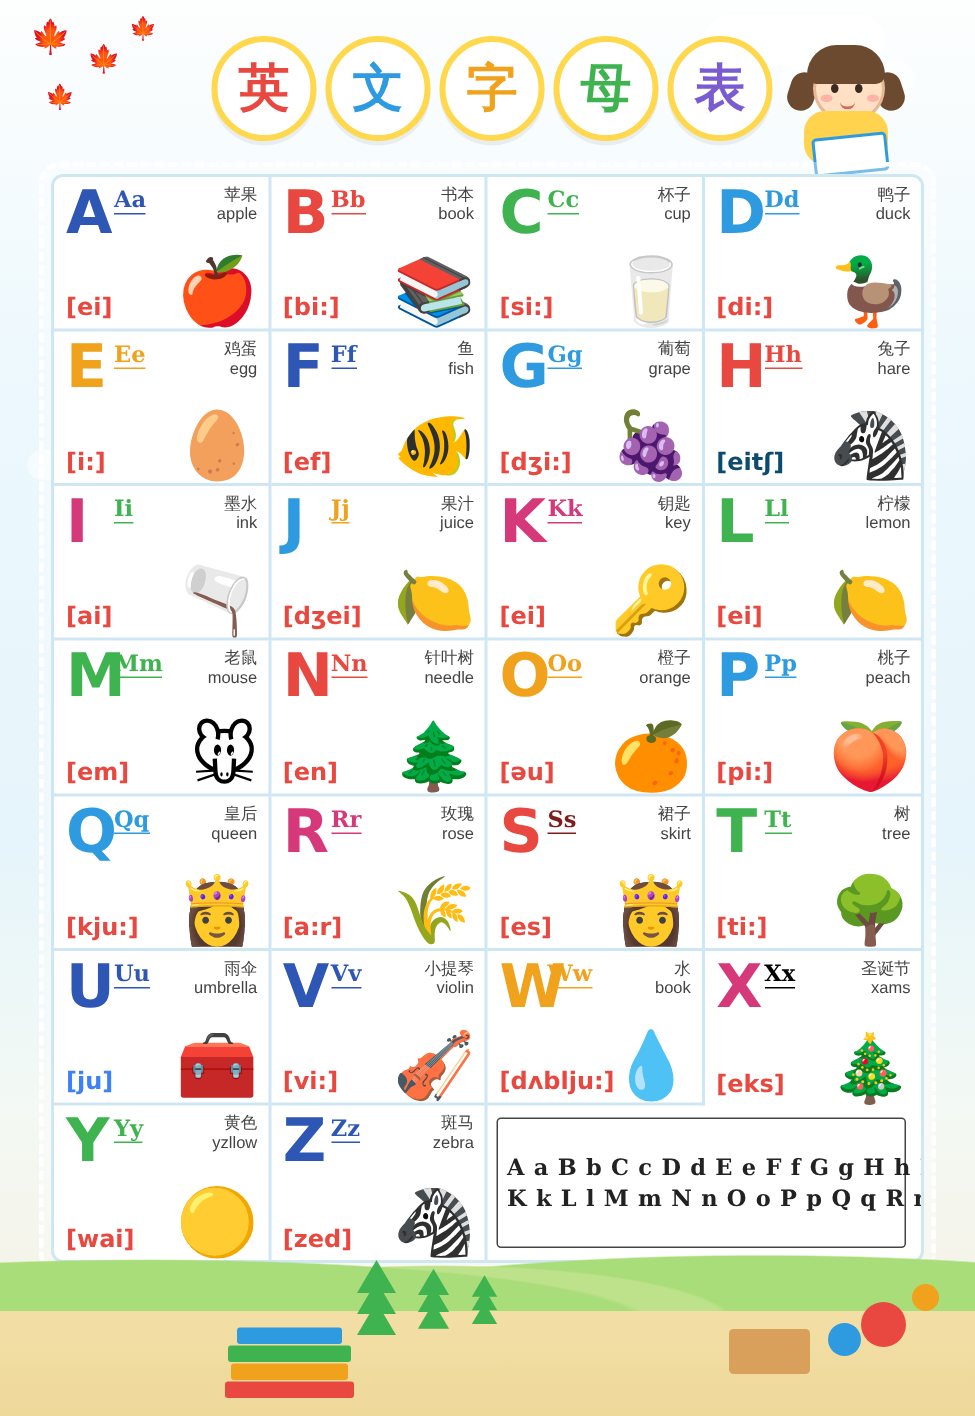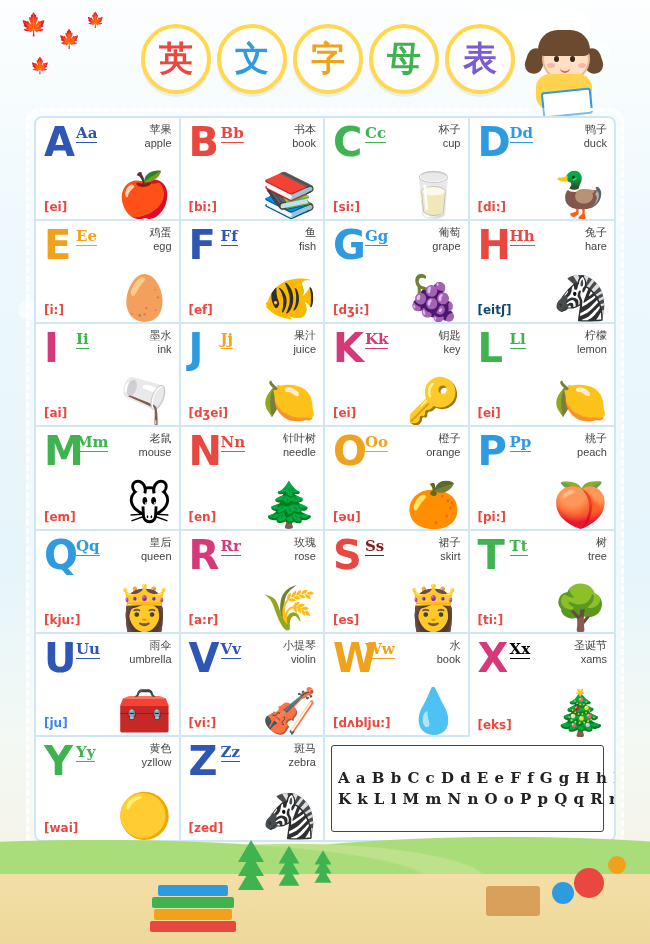--- a/index.html
+++ b/index.html
@@ -99,21 +99,21 @@
     position:absolute;right:7px;top:5px;
     font-size:11px;color:#444;font-family:"DejaVu Sans", sans-serif;
     text-align:right;line-height:1.25;
   }
   .en{
     position:absolute;right:7px;top:19px;
     font-size:11px;color:#444;text-align:right;line-height:1.25;
   }
   .ipa{
     position:absolute;left:8px;bottom:5px;
-    font-size:12px;font-weight:bold;
+    font-size:16px;font-weight:bold;
     font-family:"DejaVu Sans", sans-serif;
   }
   .emoji{
     position:absolute;right:6px;bottom:2px;
     font-size:44px;line-height:1;
     font-family:"DejaVu Sans", sans-serif;
   }
   
   .span2{grid-column:span 2;border-right:none;}
   .alpha-box{

